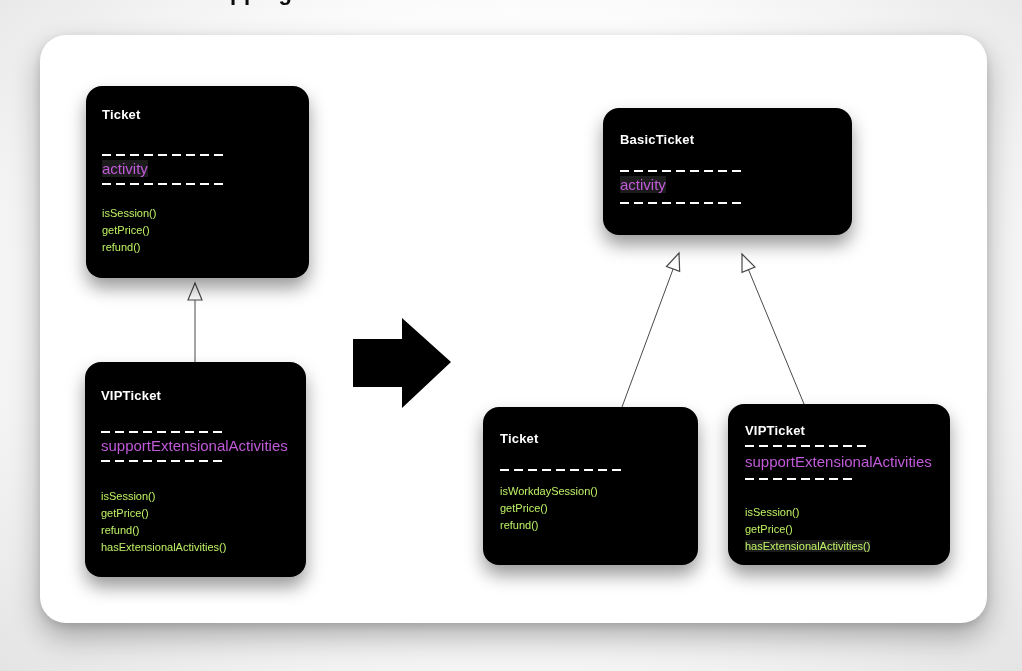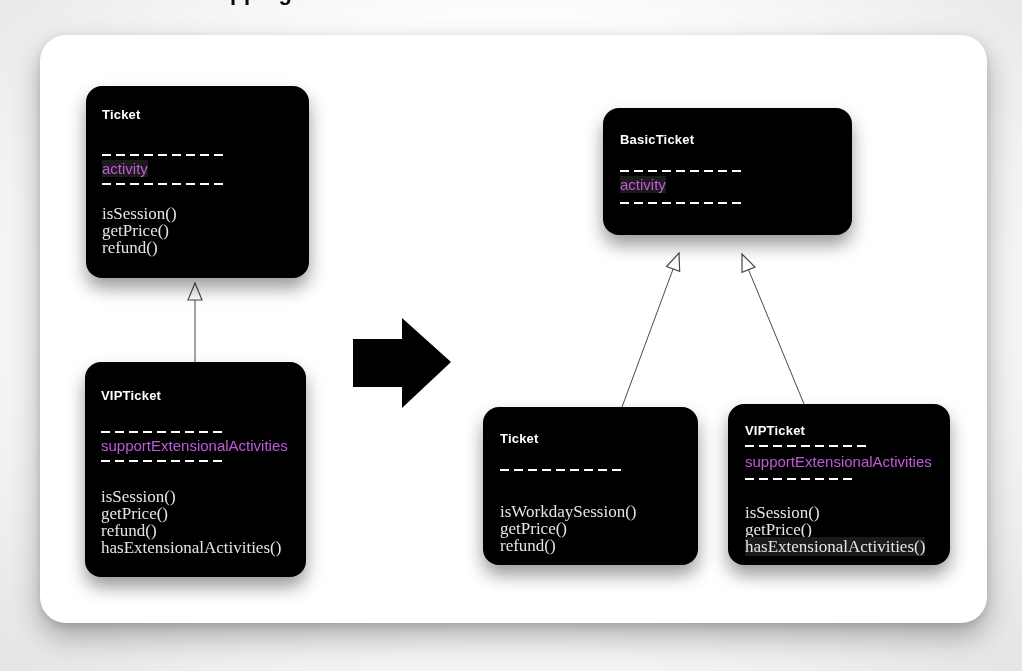--- a/index.html
+++ b/index.html
@@ -40,31 +40,31 @@
   }
   .cb-title{font-weight:bold;font-size:13px;line-height:16px;letter-spacing:.2px;}
   .dash{
     height:2px;width:124px;
     background:repeating-linear-gradient(90deg,#ffffff 0 9px,transparent 9px 14px);
   }
   .dash-sm{width:112px;}
   .cb-attr{
     color:#c05ad8;font-size:15px;line-height:16px;margin-top:5px;white-space:nowrap;
   }
-  .cb-method{color:#e5e5e5;font-size:17px;line-height:17px;white-space:nowrap;font-family:Liberation Serif, serif;}
+  .cb-method{color:#bef264;font-size:11px;line-height:17px;white-space:nowrap;}
   .hl{background:#1b1b1b;}
   
   #b1{left:86px;top:86px;width:223px;height:192px;padding:21px 16px 0;}
   #b1 .dash1{margin-top:31px;} #b1 .dash2{margin-top:6px;} #b1 .methods{margin-top:20px;}
   #b2{left:85px;top:362px;width:221px;height:215px;padding:26px 16px 0;}
   #b2 .dash1{margin-top:27px;} #b2 .dash2{margin-top:6px;} #b2 .methods{margin-top:26px;}
   #b3{left:603px;top:108px;width:249px;height:127px;padding:24px 17px 0;}
   #b3 .dash1{margin-top:22px;} #b3 .dash2{margin-top:9px;}
   #b4{left:483px;top:407px;width:215px;height:158px;padding:24px 17px 0;}
-  #b4 .dash1{margin-top:22px;} #b4 .methods{margin-top:32px;}
+  #b4 .dash1{margin-top:22px;} #b4 .methods{margin-top:12px;}
   #b5{left:728px;top:404px;width:222px;height:161px;padding:19px 17px 0;}
   #b5 .dash1{margin-top:6px;} #b5 .cb-attr{margin-top:7px;} #b5 .dash2{margin-top:8px;} #b5 .methods{margin-top:24px;}
 </style>
 </head>
 <body>
 
 <div class="page">
 
   <div class="clip-head">
     <span>pping</span>

